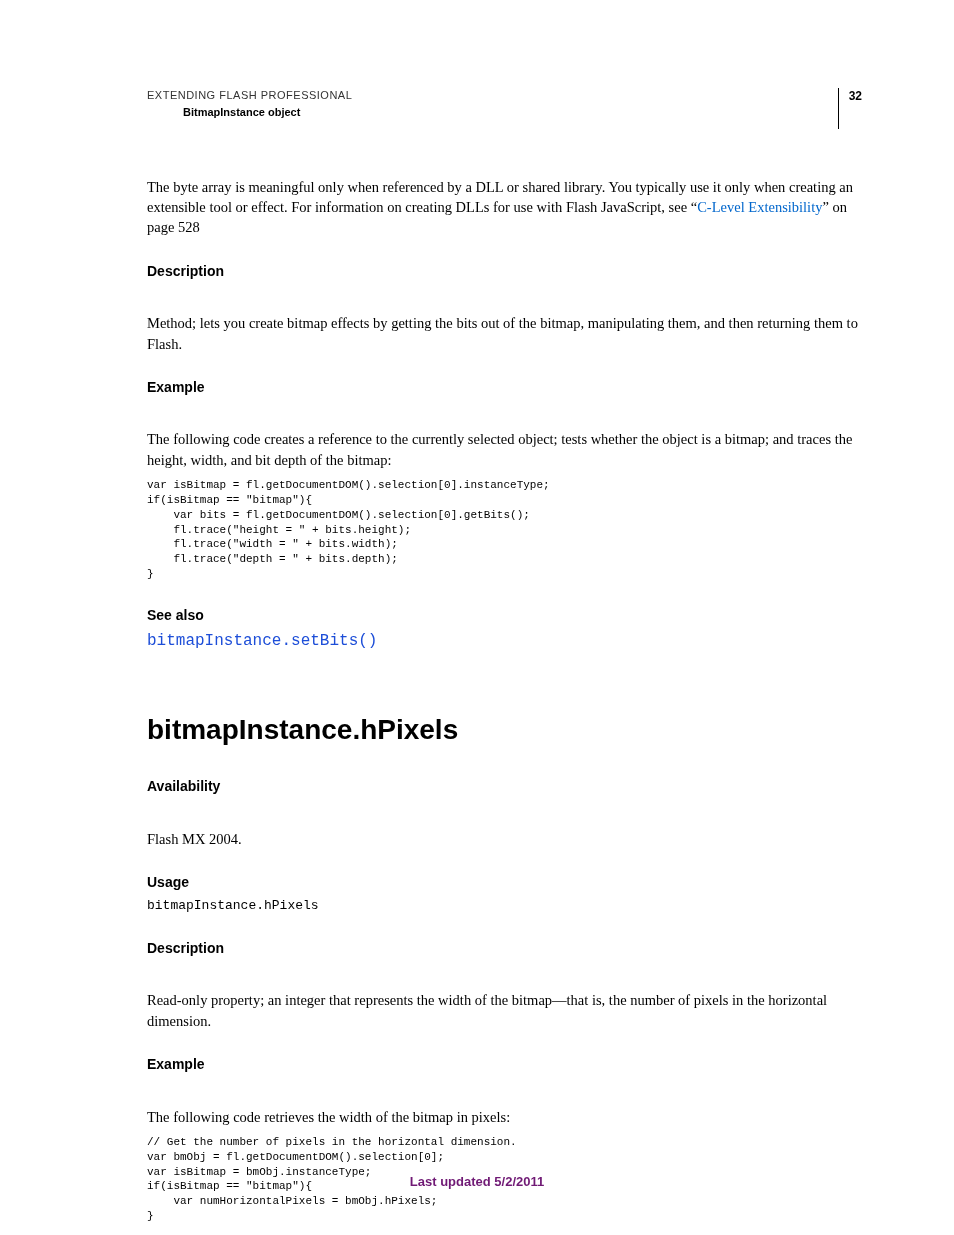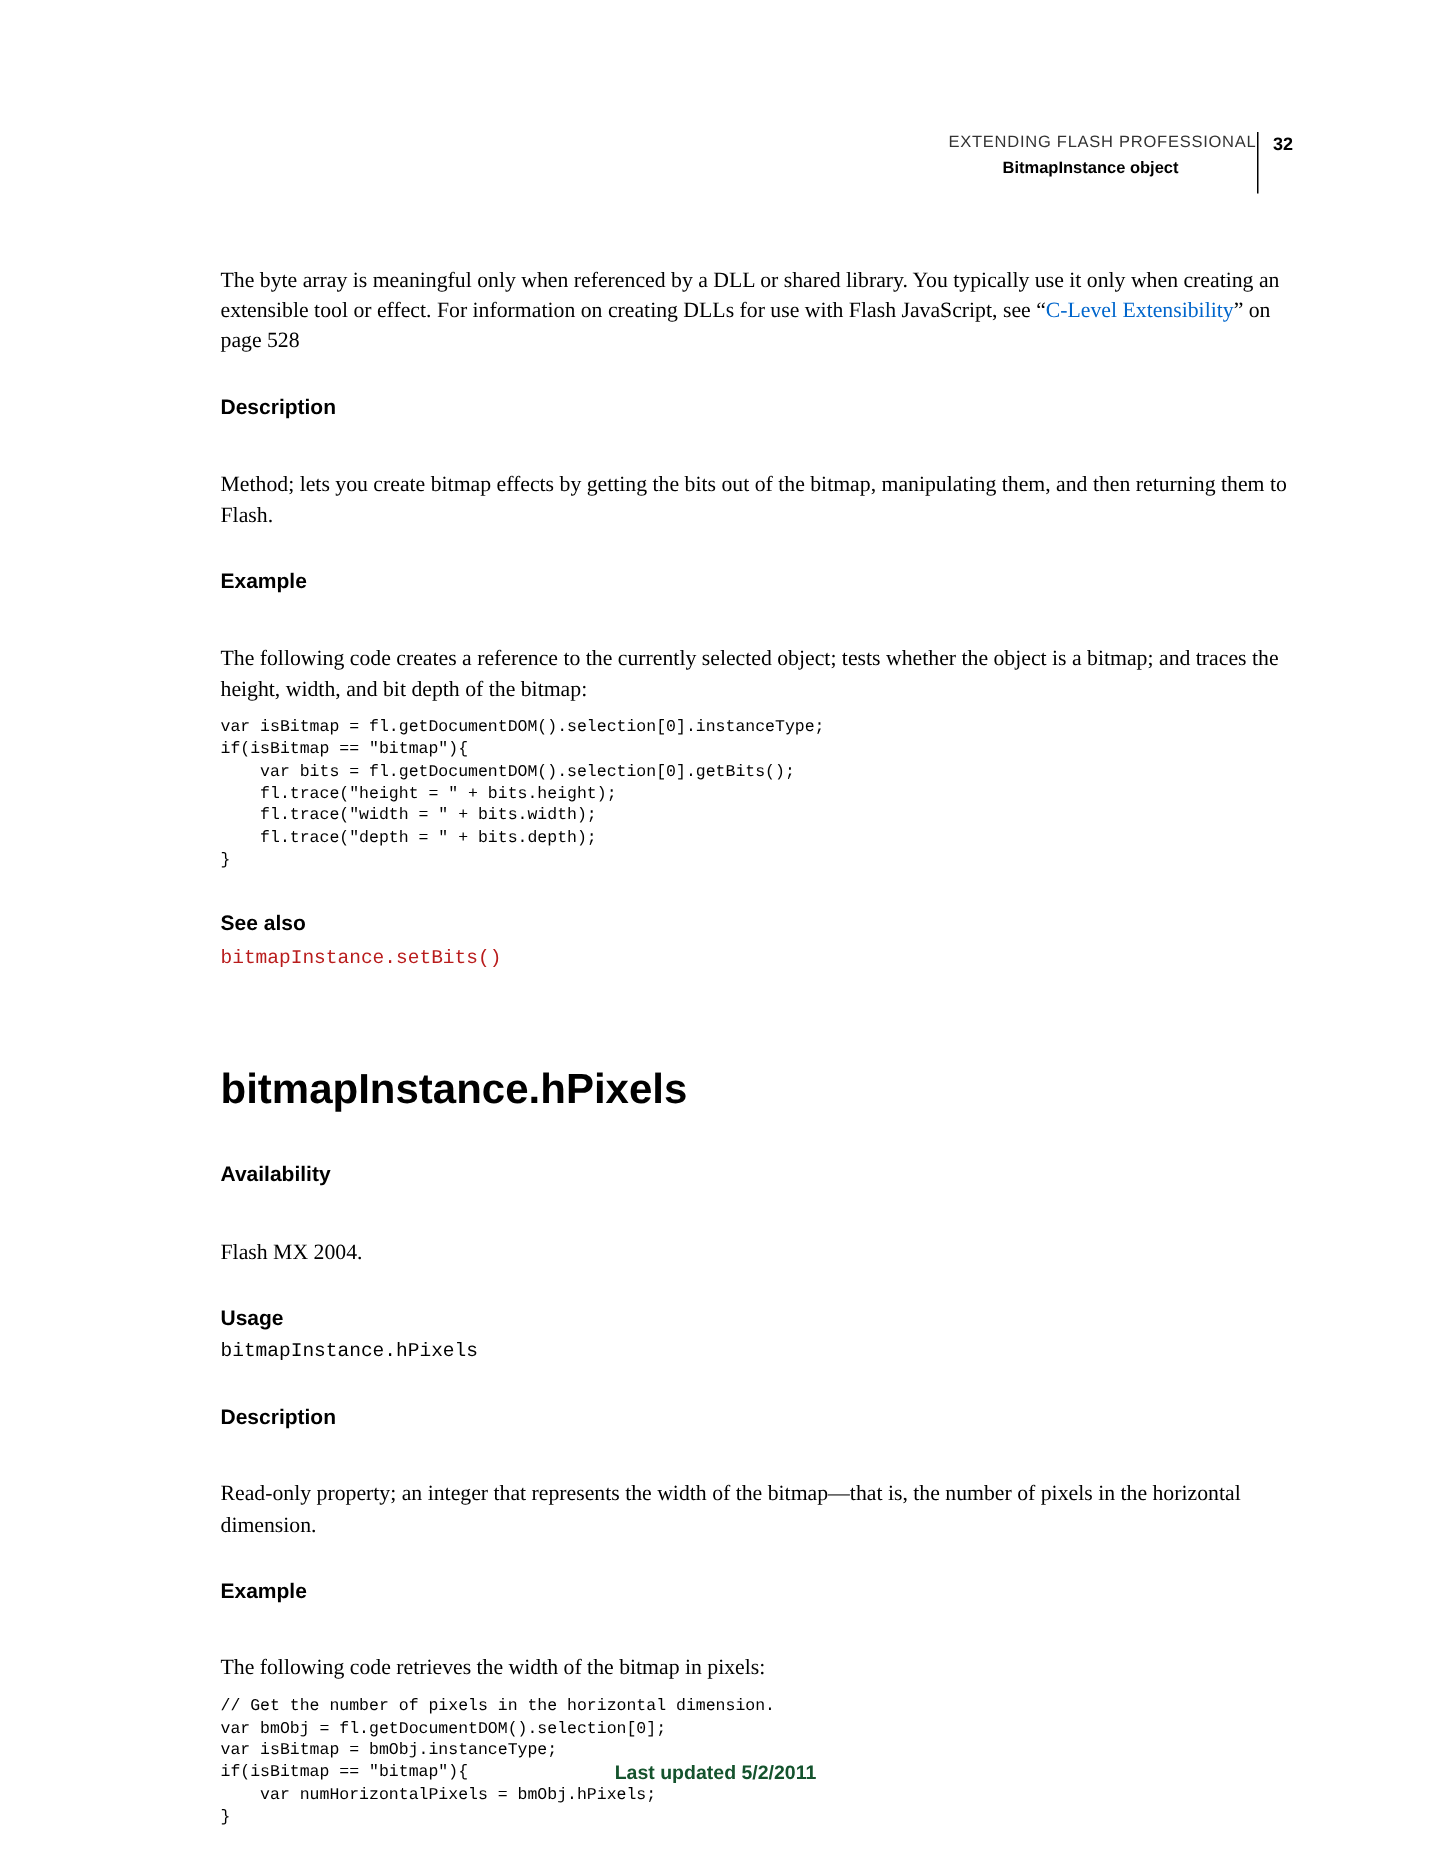--- a/index.html
+++ b/index.html
@@ -9,21 +9,21 @@
     line-height: 1.4;
     color: #000;
     background: #fff;
     width: 954px;
     height: 1235px;
     position: relative;
     padding: 88px 92px 0 147px;
   }
   .header-row {
     display: flex;
-    justify-content: flex-end;
+    justify-content: space-between;
     align-items: flex-start;
     margin-bottom: 48px;
   }
   .header-left {
     font-family: "Myriad Pro", "Helvetica Neue", Arial, sans-serif;
     font-size: 11px;
     letter-spacing: 0.5px;
     color: #333;
   }
   .header-sub {
@@ -64,22 +64,22 @@
   .code-block {
     font-family: "Courier New", Courier, monospace;
     font-size: 11px;
     line-height: 1.35;
     white-space: pre;
     margin-top: 8px;
     margin-bottom: 4px;
   }
   .code-link {
     font-family: "Courier New", Courier, monospace;
-    font-size: 13px;
-    color: #b91c1c;
+    font-size: 16px;
+    color: #1d4ed8;
   }
   .usage-code {
     font-family: "Courier New", Courier, monospace;
     font-size: 13px;
     margin-top: 4px;
   }
   h2.topic-title {
     font-family: "Myriad Pro", "Helvetica Neue", Arial, sans-serif;
     font-weight: bold;
     font-size: 28px;
@@ -89,21 +89,21 @@
   }
   .footer {
     position: absolute;
     bottom: 44px;
     left: 0;
     width: 100%;
     text-align: center;
     font-family: "Myriad Pro", "Helvetica Neue", Arial, sans-serif;
     font-size: 13px;
     font-weight: bold;
-    color: #14532d;
+    color: #701a75;
   }
 </style>
 </head>
 <body>
 
 <div class="header-row">
   <div>
     <div class="header-left">EXTENDING FLASH PROFESSIONAL</div>
     <div class="header-sub">BitmapInstance object</div>
   </div>

